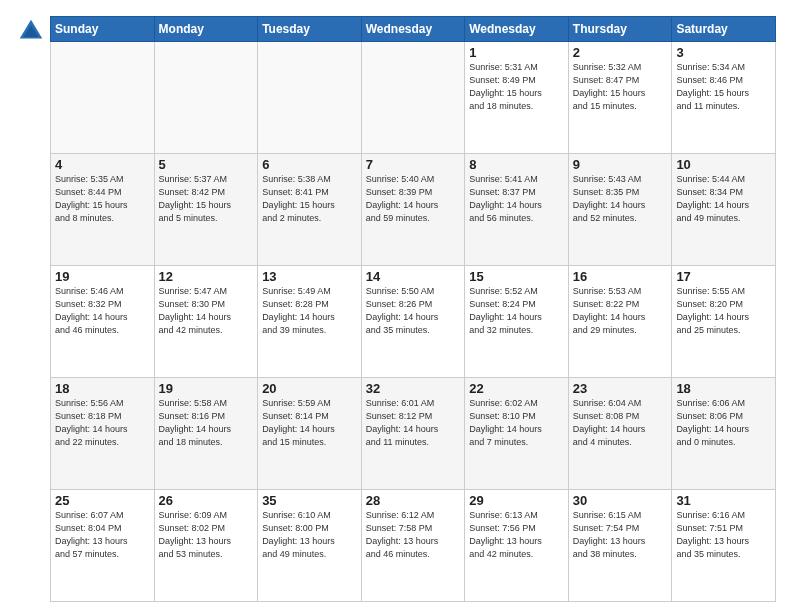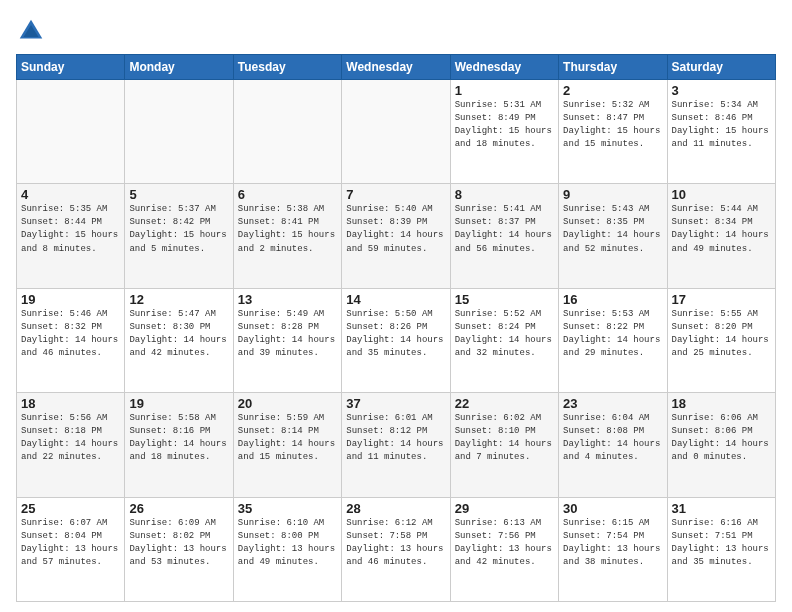--- a/index.html
+++ b/index.html
@@ -8,21 +8,21 @@
       background: #fff;
       width: 792px;
       height: 612px;
       overflow: hidden;
     }
     .page {
       width: 792px;
       height: 612px;
       padding: 16px 16px 10px 16px;
       display: flex;
-      flex-direction: column;
+      flex-direction: row;
     }
     .header {
       display: flex;
       justify-content: space-between;
       align-items: flex-start;
       margin-bottom: 8px;
     }
     .logo {
       display: flex;
       align-items: center;
@@ -83,21 +83,20 @@
       font-size: 13px;
       font-weight: bold;
       color: #222;
       display: block;
       margin-bottom: 1px;
     }
     .day-info {
       font-size: 9px;
       color: #333;
       line-height: 1.45;
-      font-family: Liberation Mono, monospace;
     }
     .empty-cell {
       background: #f9f9f9 !important;
     }
   </style>
 </head>
 <body>
 
 <div class="page">
   <div class="header">
@@ -215,21 +214,21 @@
           </td>
           <td>
             <span class="day-number">19</span>
             <div class="day-info">Sunrise: 5:58 AM<br>Sunset: 8:16 PM<br>Daylight: 14 hours<br>and 18 minutes.</div>
           </td>
           <td>
             <span class="day-number">20</span>
             <div class="day-info">Sunrise: 5:59 AM<br>Sunset: 8:14 PM<br>Daylight: 14 hours<br>and 15 minutes.</div>
           </td>
           <td>
-            <span class="day-number">37</span>
+            <span class="day-number">32</span>
             <div class="day-info">Sunrise: 6:01 AM<br>Sunset: 8:12 PM<br>Daylight: 14 hours<br>and 11 minutes.</div>
           </td>
           <td>
             <span class="day-number">22</span>
             <div class="day-info">Sunrise: 6:02 AM<br>Sunset: 8:10 PM<br>Daylight: 14 hours<br>and 7 minutes.</div>
           </td>
           <td>
             <span class="day-number">23</span>
             <div class="day-info">Sunrise: 6:04 AM<br>Sunset: 8:08 PM<br>Daylight: 14 hours<br>and 4 minutes.</div>
           </td>

